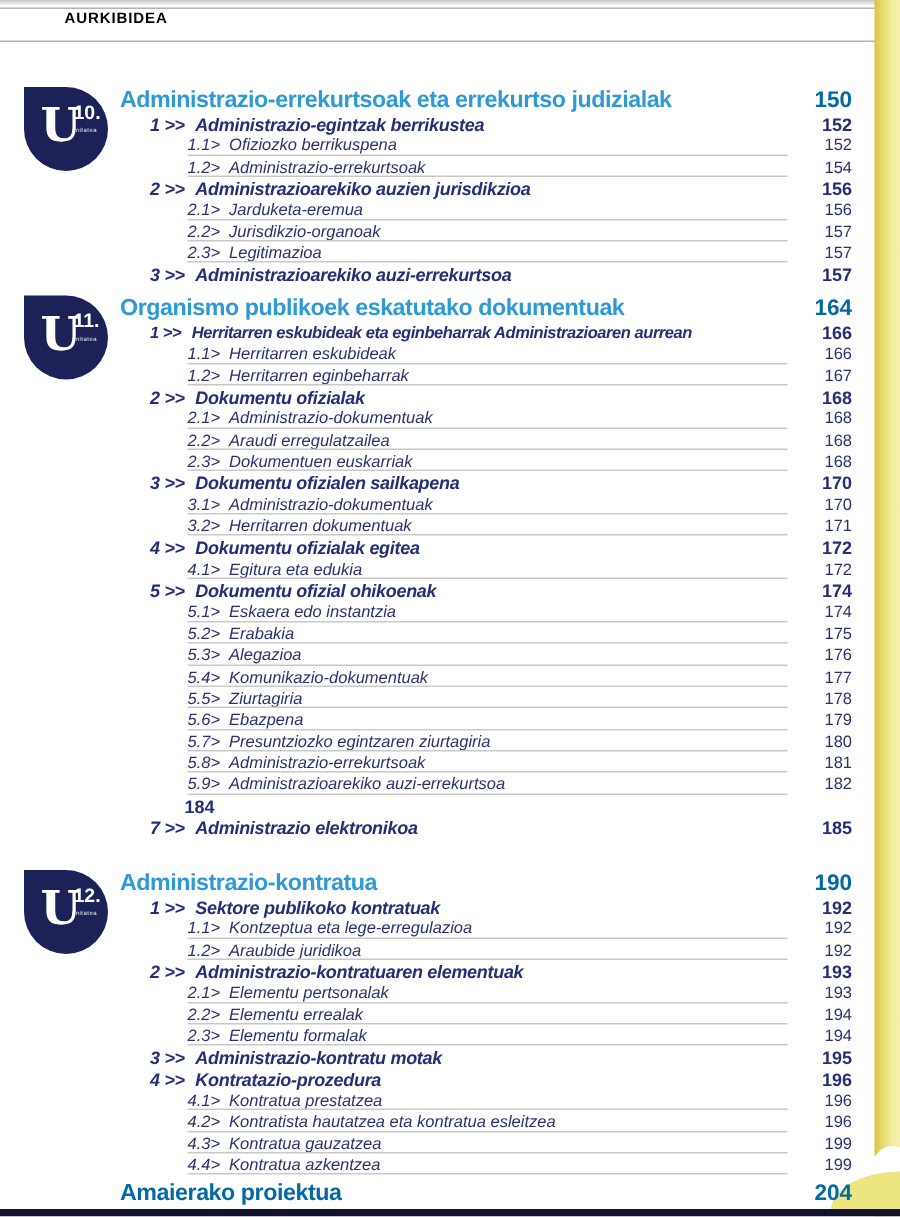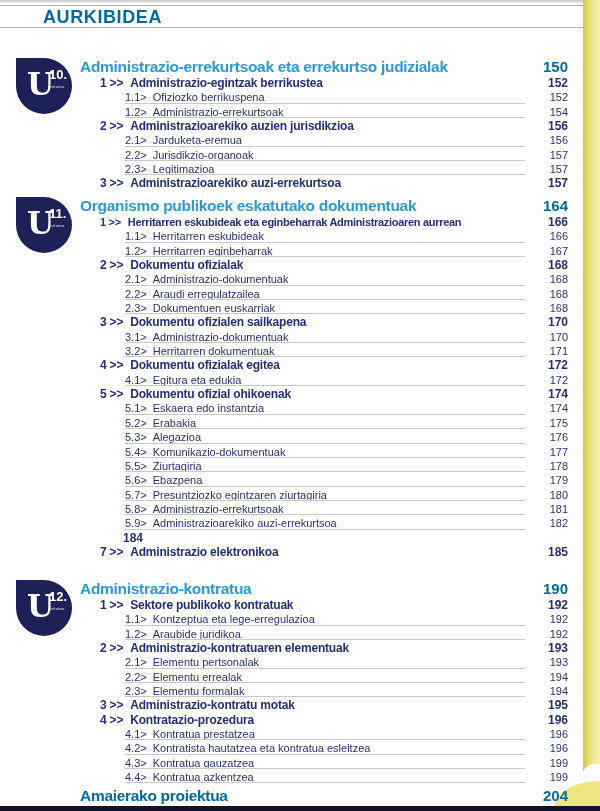--- a/index.html
+++ b/index.html
@@ -10,21 +10,21 @@
     background: #ffffff;
     overflow: hidden;
   }
   .top-shadow { position:absolute; top:0; left:0; width:600px; height:4px;
     background: linear-gradient(#c6c6c6, #ffffff); }
   .hr { position:absolute; left:0; width:584px; height:1px; background:#b3b3b3; }
   .hr-top { top:5px; }
   .hr-bottom { top:27px; }
   .header-title {
     position:absolute; left:43px; top:7px;
-    font-size:18px; font-weight:bold; color:#0369a1; letter-spacing:0.6px;
+    font-size:10px; font-weight:bold; color:#000000; letter-spacing:0.6px;
   }
   
   .yellow-strip { position:absolute; top:0; right:0; width:17px; height:811px;
     background: linear-gradient(to right, #d8c345 0px, #e6da68 5px, #f1eb9c 11px, #f4f0b0 17px); }
   .strip-notch { position:absolute; width:30px; height:36px; right:-10px; top:764px;
     background:#ffffff; border-radius:50%; }
   .corner-blob { position:absolute; right:0; bottom:4px; width:46px; height:26px;
     background:#ede580; border-top-left-radius:100% 100%; }
   .bottom-bar { position:absolute; bottom:0; left:0; width:600px; height:5px; background:#121229; }
 
@@ -43,21 +43,21 @@
   .title-label { flex:1; font-size:15.5px; font-weight:bold; color:#2d99d5;
     letter-spacing:-0.3px; white-space:nowrap; }
   .title-page { width:43px; flex-shrink:0; text-align:right;
     font-size:15px; font-weight:bold; color:#0369a1; }
 
   .row { height:14.35px; line-height:14.3px; position:relative; }
   .row.l1 { padding-left:100px; }
   .row.l2 { padding-left:125px; }
   .row.l2::after { content:""; position:absolute; left:125px; right:43px; bottom:1px;
     border-bottom:1px solid #c9c9c9; }
-  .lbl { flex:1; white-space:nowrap; }
+  .lbl { flex:1; white-space:nowrap;font-style:italic; }
   .l1 .lbl { font-weight:bold; font-size:12px; color:#262f76; letter-spacing:-0.2px; }
   .l1 .lbl.tight { font-size:11px; letter-spacing:-0.3px; }
   .l2 .lbl { font-size:11px; color:#2b3170; }
   .pre { margin-right:7px; }
   .l2 .pre { margin-right:6px; }
   .pg { width:43px; flex-shrink:0; text-align:right; }
   .l1 .pg { font-size:12px; font-weight:bold; color:#262f76; }
   .l2 .pg { font-size:11px; color:#2b3170; }
 
   .footer-row { position:absolute; left:0; top:786px; width:568px; }

